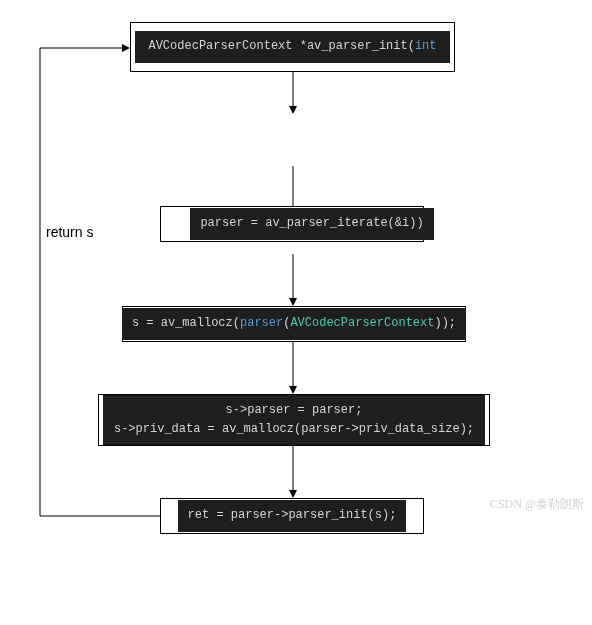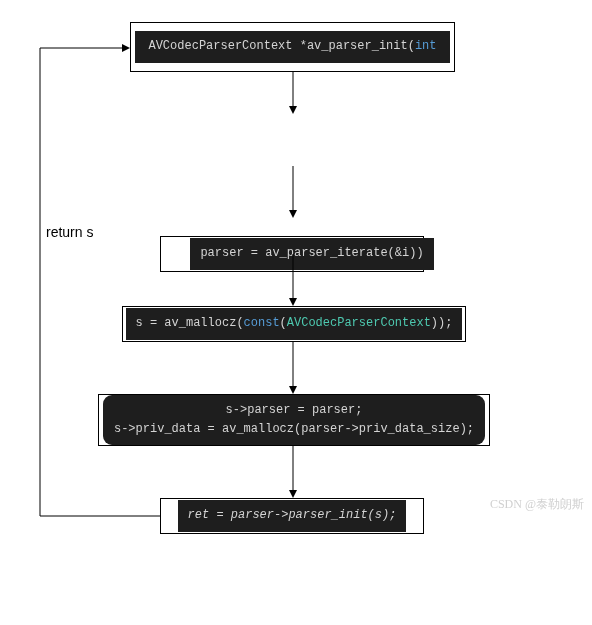--- a/index.html
+++ b/index.html
@@ -70,55 +70,55 @@
     <line x1="6" y1="0" x2="6" y2="34" stroke="#000" stroke-width="1"></line>
     <polygon points="6,42 2,34 10,34" fill="#000"></polygon>
   </svg>
 
 
   <svg class="arrow" style="left:287px; top:166px; width:12px; height:52px;">
     <line x1="6" y1="0" x2="6" y2="44" stroke="#000" stroke-width="1"></line>
     <polygon points="6,52 2,44 10,44" fill="#000"></polygon>
   </svg>
 
-  <div class="node" style="left:160px; top:236px; width:264px; height:36px;padding-left:44px;">
+  <div class="node" style="left:160px; top:206px; width:264px; height:36px;padding-left:44px;">
     <div class="codebox">
       <span>parser = av_parser_iterate(&amp;i))</span>
     </div>
   </div>
 
   <svg class="arrow" style="left:287px; top:254px; width:12px; height:52px;">
     <line x1="6" y1="0" x2="6" y2="44" stroke="#000" stroke-width="1"></line>
     <polygon points="6,52 2,44 10,44" fill="#000"></polygon>
   </svg>
 
   <div class="node" style="left:122px; top:306px; width:344px; height:36px;">
     <div class="codebox">
-      <span>s = av_mallocz(</span><span class="kw-blue">const</span><span>(</span><span class="kw-green">AVCodecParserContext</span><span>));</span>
+      <span>s = av_mallocz(</span><span class="kw-blue">parser</span><span>(</span><span class="kw-green">AVCodecParserContext</span><span>));</span>
     </div>
   </div>
 
   <svg class="arrow" style="left:287px; top:342px; width:12px; height:52px;">
     <line x1="6" y1="0" x2="6" y2="44" stroke="#000" stroke-width="1"></line>
     <polygon points="6,52 2,44 10,44" fill="#000"></polygon>
   </svg>
 
   <div class="node" style="left:98px; top:394px; width:392px; height:52px;">
-    <div class="codebox" style="width:100%;border-radius:9px;">
+    <div class="codebox" style="width:100%;">
       <div><span>s-&gt;parser = parser;</span></div>
       <div><span>s-&gt;priv_data = av_mallocz(parser-&gt;priv_data_size);</span></div>
     </div>
   </div>
 
   <svg class="arrow" style="left:287px; top:446px; width:12px; height:52px;">
     <line x1="6" y1="0" x2="6" y2="44" stroke="#000" stroke-width="1"></line>
     <polygon points="6,52 2,44 10,44" fill="#000"></polygon>
   </svg>
 
-  <div class="node" style="left:160px; top:498px; width:264px; height:36px;font-style:italic;">
+  <div class="node" style="left:160px; top:498px; width:264px; height:36px;">
     <div class="codebox">
       <span>ret = parser-&gt;parser_init(s);</span>
     </div>
   </div>
 
   <svg class="arrow" style="left:30px; top:40px; width:136px; height:500px;">
     <path d="M 130 476 L 10 476 L 10 8 L 94 8" stroke="#000" stroke-width="1" fill="none"></path>
     <polygon points="100,8 92,4 92,12" fill="#000"></polygon>
   </svg>
 

